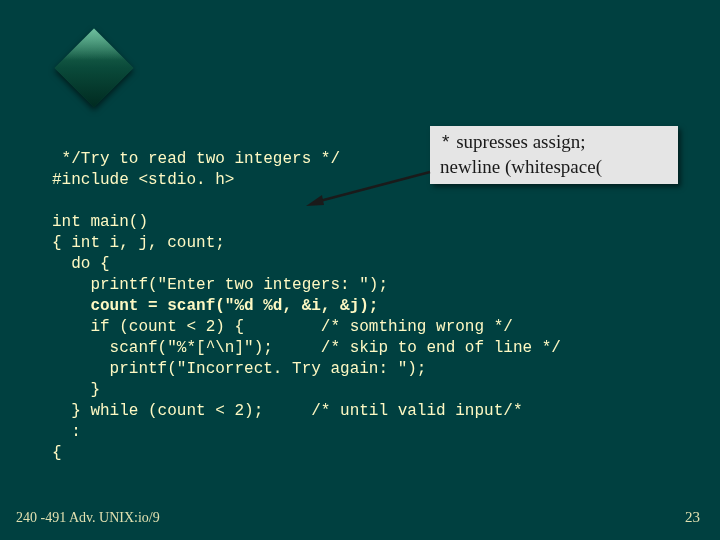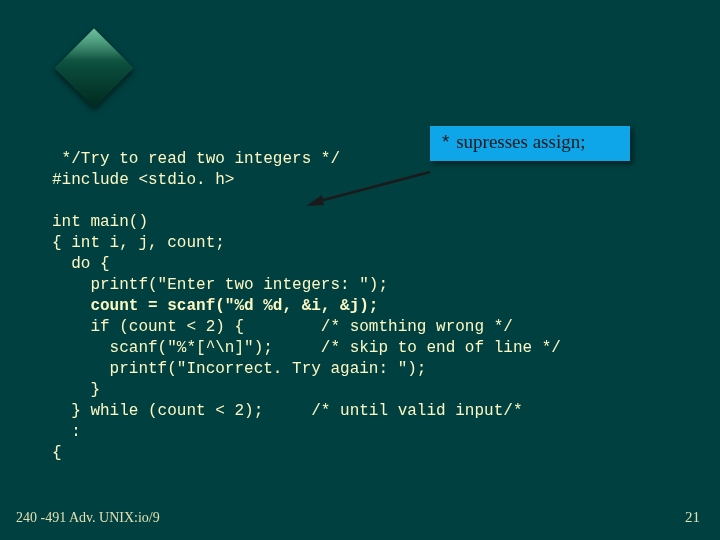--- a/index.html
+++ b/index.html
@@ -42,22 +42,22 @@
     font-size: 16px;
     line-height: 21px;
     color: #fef9c3;
     white-space: pre;
   }
   .bold { font-weight: bold; }
   .callout {
     position: absolute;
     top: 126px;
     left: 430px;
-    width: 200px;
-    background: #0ea5e9;
+    width: 248px;
+    background: #e5e5e5;
     color: #1a1a1a;
     font-family: "Times New Roman", serif;
     font-size: 19px;
     line-height: 23px;
     padding: 4px 10px 6px 10px;
     box-shadow: 3px 3px 5px rgba(0,0,0,0.5);
   }
   .callout .mono { font-family: "Courier New", monospace; }
   .arrow {
     position: absolute;
@@ -105,23 +105,24 @@
 <span>      scanf("%*[^\n]");     /* skip to end of line */</span>
 <span>      printf("Incorrect. Try again: ");</span>
 <span>    }</span>
 <span>  } while (count &lt; 2);     /* until valid input/*</span>
 <span>  :</span>
 <span>{</span>
 </div>
 
 <div class="callout">
   <div><span class="mono"> *</span><span> supresses assign;</span></div>
+  <div>newline (whitespace(</div>
 </div>
 
 <div class="arrow">
   <svg viewBox="0 0 130 40">
     <line x1="128" y1="4" x2="14" y2="34" stroke="#1a1a1a" stroke-width="2.5"></line>
     <polygon points="4,38 20,27 22,37" fill="#1a1a1a"></polygon>
   </svg>
 </div>
 
 <div class="footer-left">240 -491 Adv. UNIX:io/9</div>
-<div class="footer-right">21</div>
+<div class="footer-right">23</div>
 
 </body></html>

